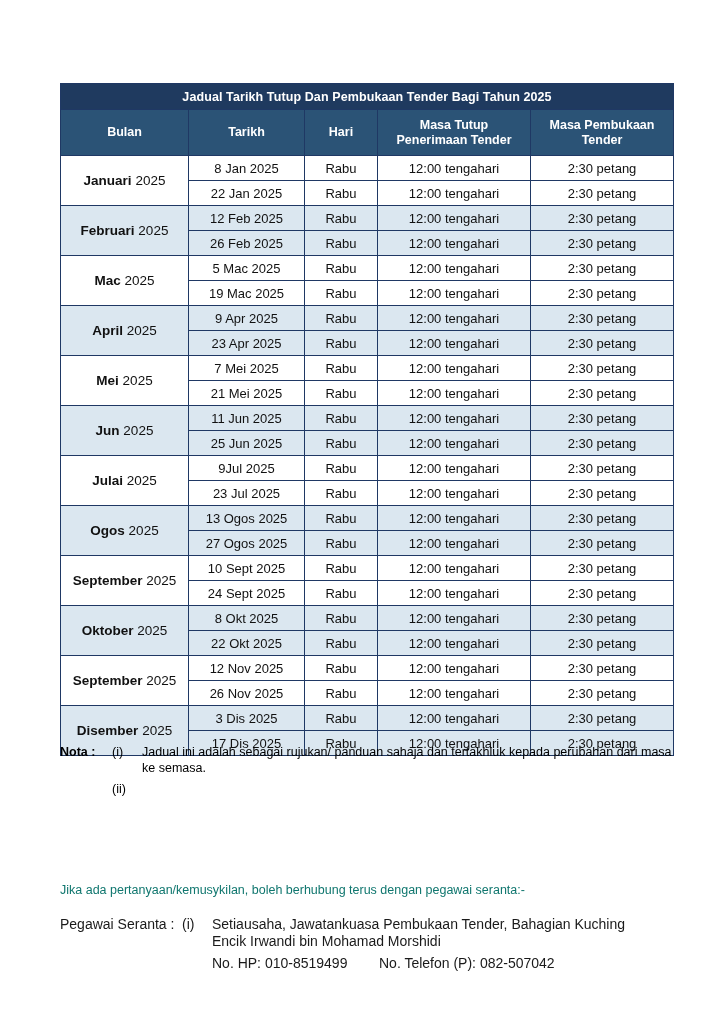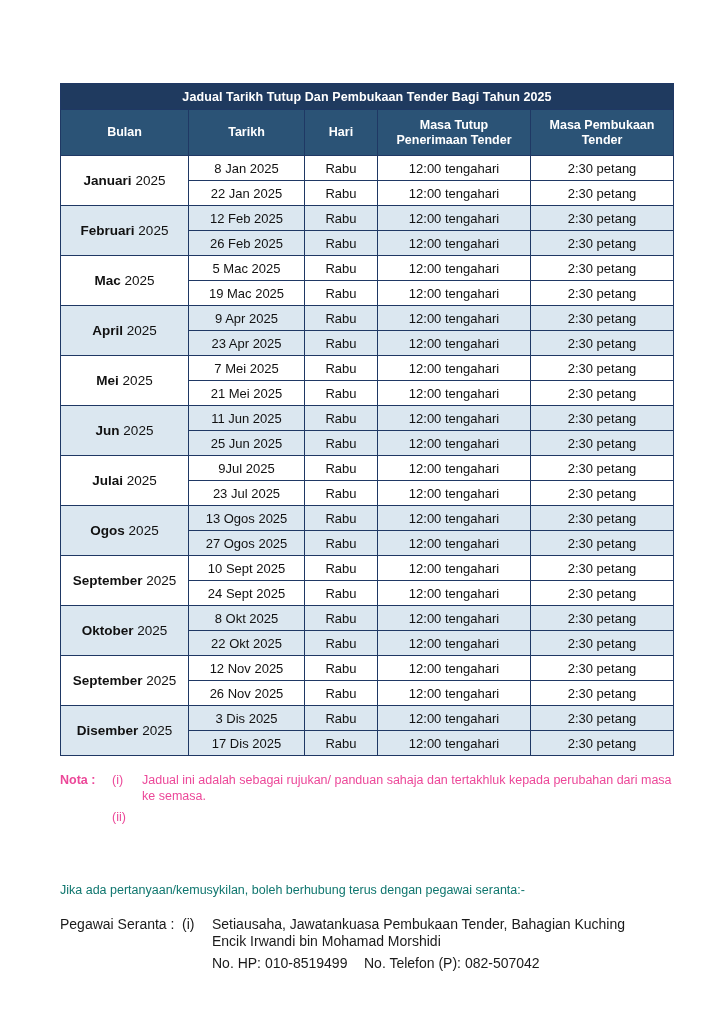--- a/index.html
+++ b/index.html
@@ -67,24 +67,24 @@
     vertical-align: middle;
     font-size: 13px;
     color: #111111;
     height: 25px;
   }
   .band-a .month-cell, .band-a td.data { background: #ffffff; }
   .band-b .month-cell, .band-b td.data { background: #dbe7f0; }
   .notes {
     position: absolute;
     left: 60px;
-    top: 772px;
+    top: 744px;
     width: 613px;
     font-size: 12.5px;
-    color: #ec4899;
+    color: #000000;
     line-height: 16px;
   }
   .note-row {
     display: flex;
     margin-bottom: 5px;
   }
   .note-label {
     width: 52px;
     font-weight: bold;
     flex: none;
@@ -108,21 +108,21 @@
     top: 916px;
     width: 613px;
     font-size: 14px;
     color: #1a1a1a;
     line-height: 17px;
   }
   .contact-row { display: flex; }
   .contact-label { width: 122px; flex: none; }
   .contact-num { width: 30px; flex: none; }
   .contact-lines { flex: 1; }
-  .contact-phones { display: flex; margin-top: 5px; }
+  .contact-phones { display: flex; margin-top: 5px; gap: 15px; }
   .phone-hp { width: 152px; flex: none; }
 </style>
 </head>
 <body>
 
 <div class="page">
 
   <div class="table-wrap">
     <table class="schedule">
       <colgroup>

